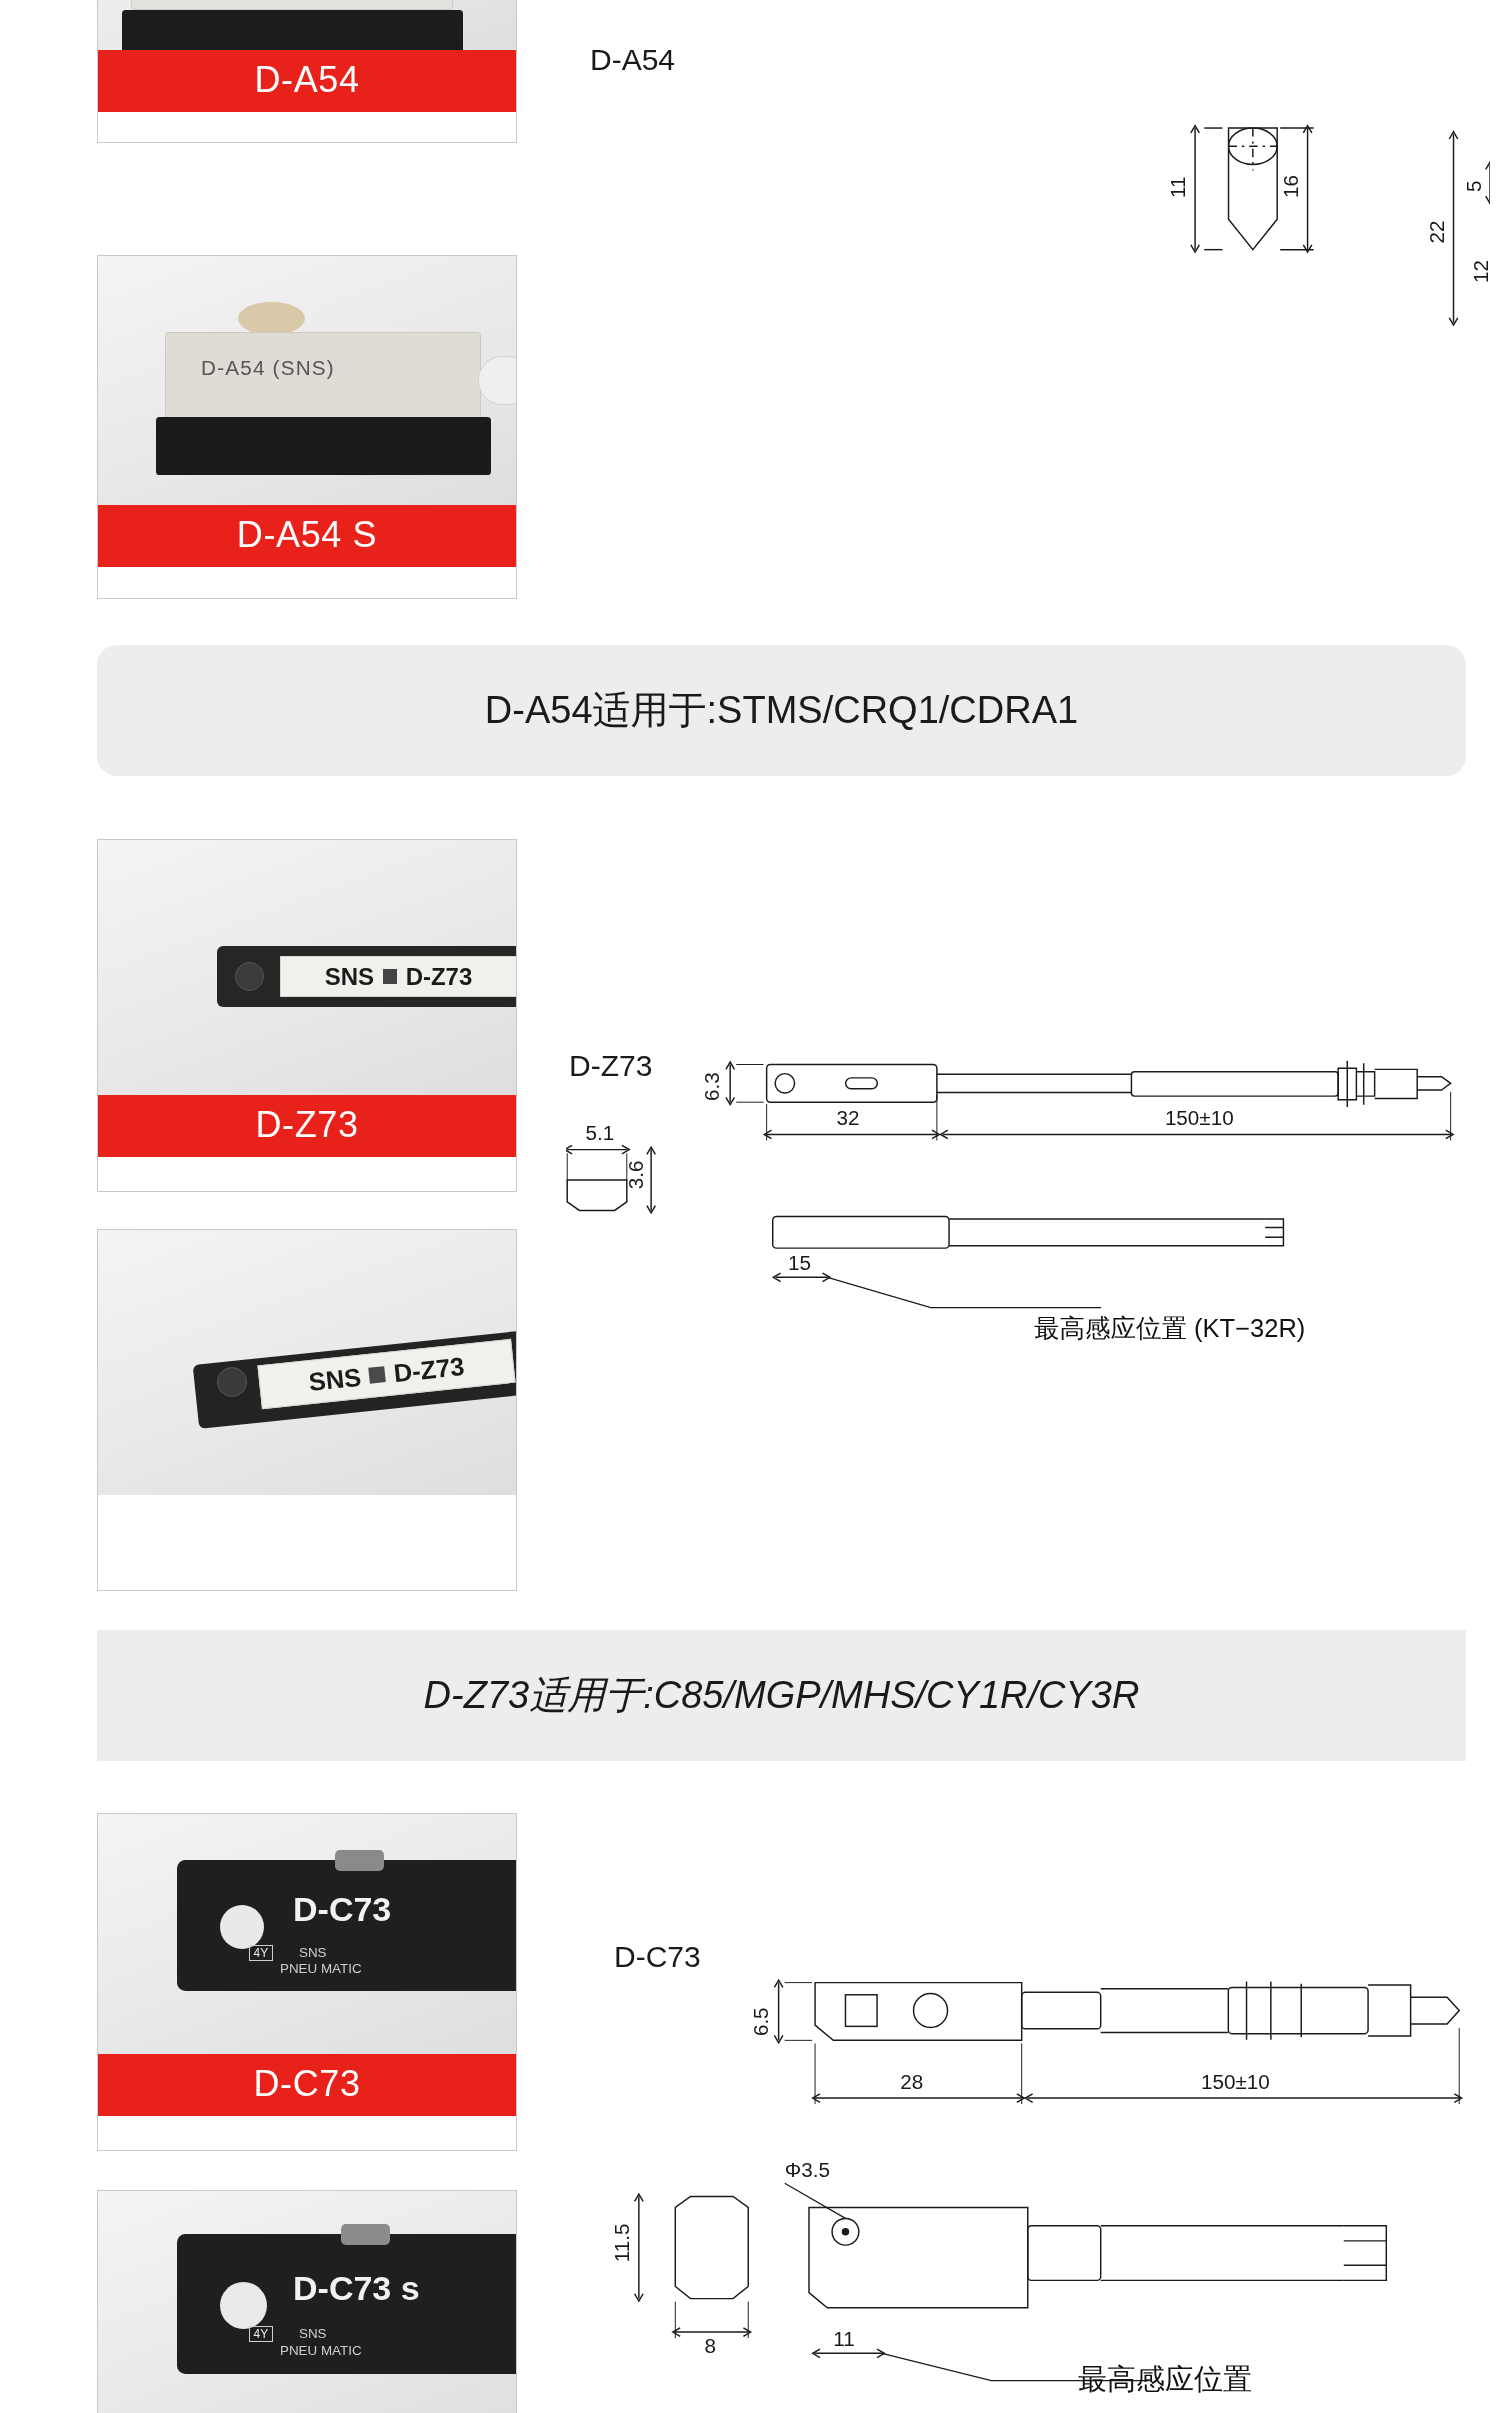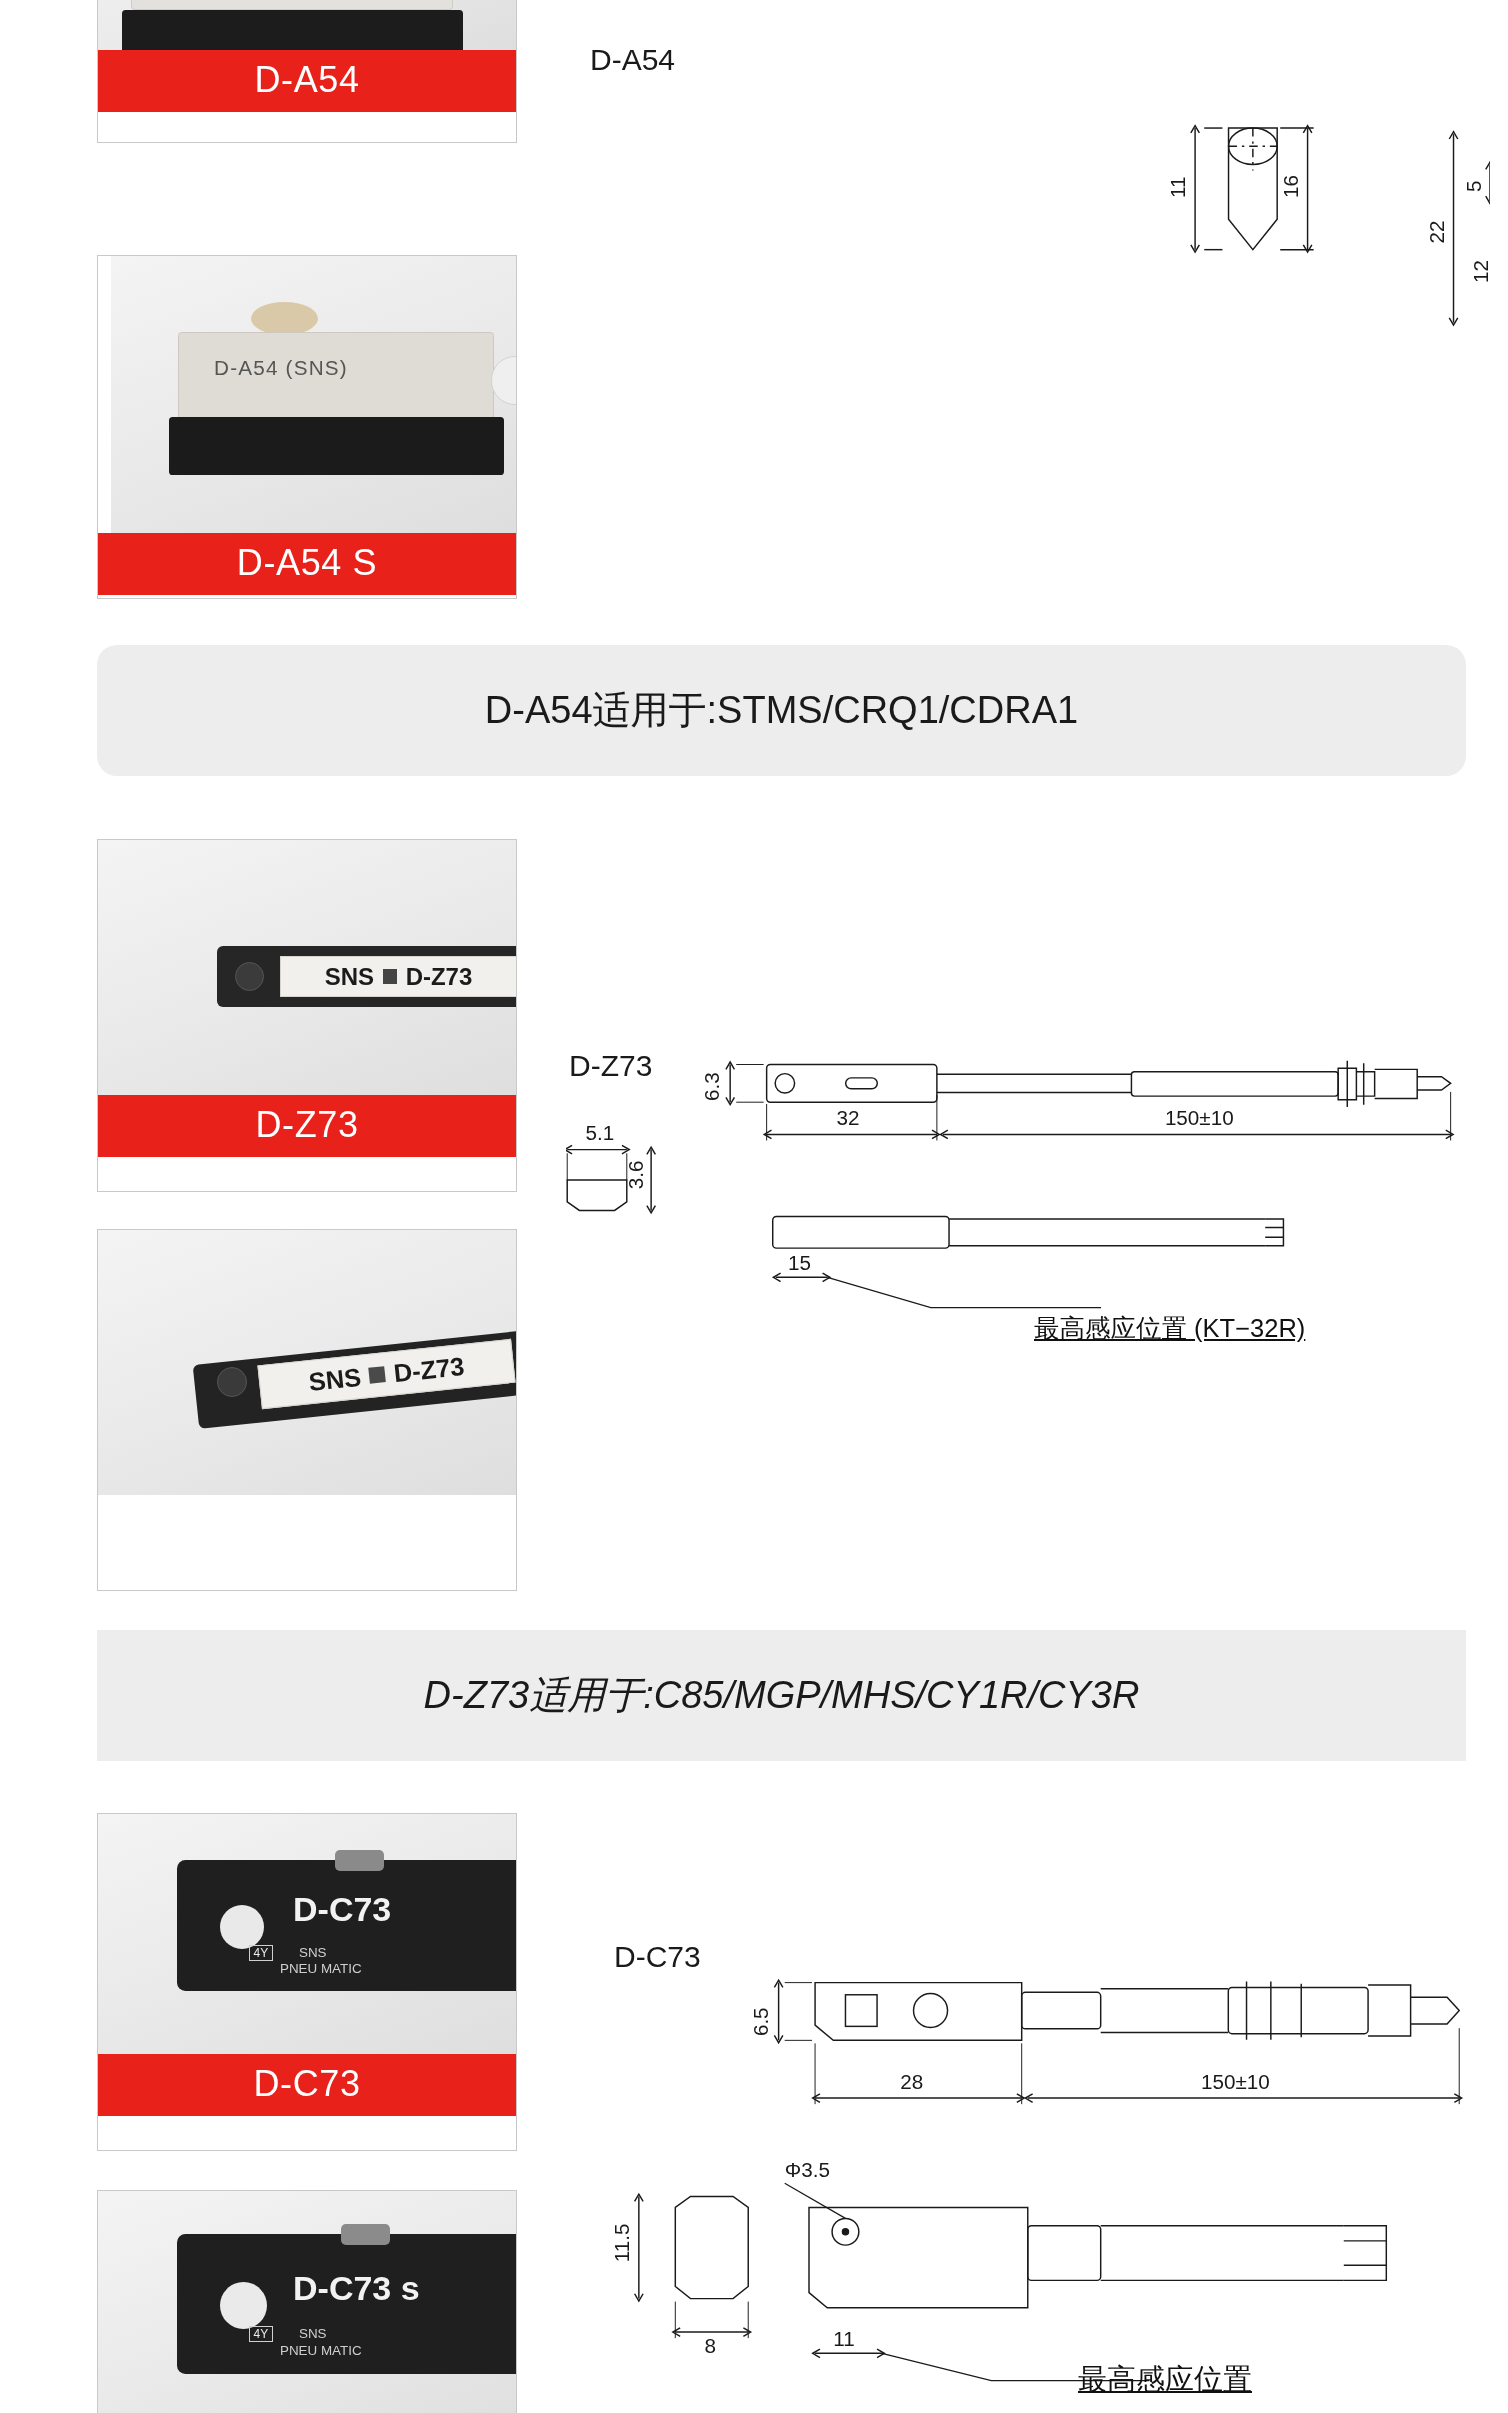--- a/index.html
+++ b/index.html
@@ -63,21 +63,20 @@
     font-size: 30px;
     color: #1a1a1a;
     font-family: "Liberation Sans", sans-serif;
   }
   .cn-note {
     position: absolute;
     font-size: 24px;
     color: #111;
     font-family: "Liberation Sans", sans-serif;
     white-space: nowrap;
-    text-decoration: underline;
   }
 
   svg { display: block; }
 
   
   .sensor-body {
     position: absolute;
     border-radius: 3.6px;
   }
   .label-plate {
@@ -105,21 +104,21 @@
 <div class="photo-card" style="left:97px; top:-91px; height:234px;">
   <div class="photo-area" style="height:140px;">
     <div class="sensor-body" style="left:33px; top:36px; width:322px; height:64px; background:#e3e1dd; border:1.2px solid #cfccc6;"></div>
     <div class="sensor-body" style="left:24px; top:100px; width:341px; height:46px; background:#1c1c1c;"></div>
 
   </div>
   <div class="photo-caption">D-A54</div>
 </div>
 
 <div class="photo-card" style="left:97px; top:255px; height:344px;">
-  <div class="photo-area" style="height:277px;margin-left:13px;">
+  <div class="photo-area" style="height:249px;">
     <div class="sensor-body" style="left:140px; top:46px; width:67px; height:33px; background:#d9c9a8; border-radius:50%;"></div>
     <div class="sensor-body" style="left:67px; top:76px; width:316px; height:91px; background:#dfdcd6; border:1.2px solid #cdc9c2;"></div>
     <div class="sensor-body" style="left:58px; top:161px; width:335px; height:58px; background:#1b1b1b;"></div>
     <div class="cable" style="left:380px; top:100px; width:55px; height:49px; border-radius:24px;"></div>
     <div style="position:absolute; left:103px; top:100px; font-size:20.7px; color:#555; font-family:'Liberation Sans',sans-serif; letter-spacing:1.2px;">D-A54 (SNS)</div>
   </div>
   <div class="photo-caption">D-A54 S</div>
 </div>
 
 <div class="dwg-label" style="left:590px; top:43px;">D-A54</div>

